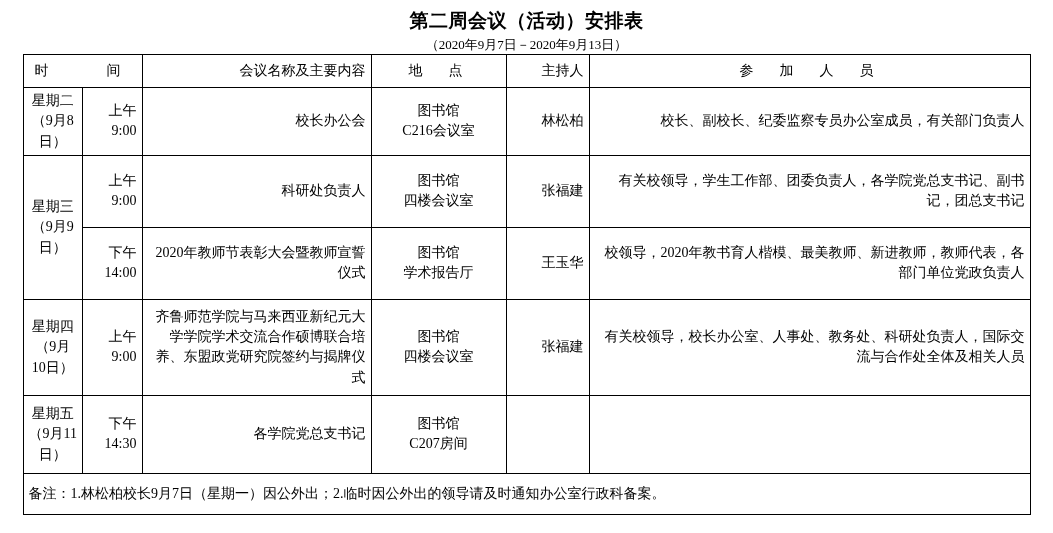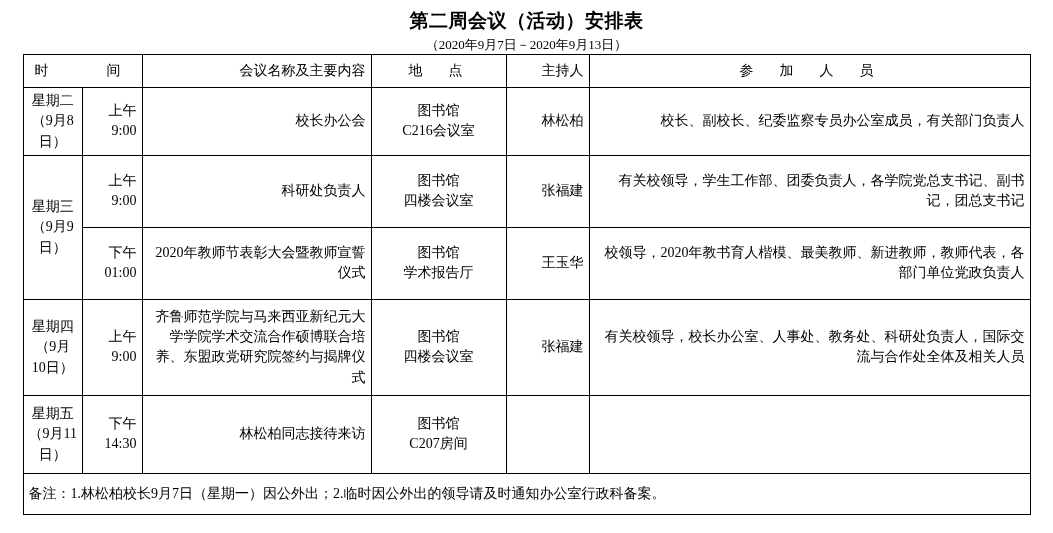--- a/index.html
+++ b/index.html
@@ -121,21 +121,21 @@
           <span class="cell-inner">图书馆</span>
           <span class="cell-inner">四楼会议室</span>
         </td>
         <td class="c-host">张福建</td>
         <td class="c-att">有关校领导，学生工作部、团委负责人，各学院党总支书记、副书记，团总支书记</td>
       </tr>
 
       <tr style="height:72px;">
         <td class="c-time">
           <span class="cell-inner">下午</span>
-          <span class="cell-inner">01:00</span>
+          <span class="cell-inner">14:00</span>
         </td>
         <td class="c-name">2020年教师节表彰大会暨教师宣誓仪式</td>
         <td class="c-place">
           <span class="cell-inner">图书馆</span>
           <span class="cell-inner">学术报告厅</span>
         </td>
         <td class="c-host">王玉华</td>
         <td class="c-att">校领导，2020年教书育人楷模、最美教师、新进教师，教师代表，各部门单位党政负责人</td>
       </tr>
 
@@ -159,21 +159,21 @@
 
       <tr style="height:78px;">
         <td class="c-day">
           <span class="cell-inner">星期五</span>
           <span class="cell-inner">（9月11日）</span>
         </td>
         <td class="c-time">
           <span class="cell-inner">下午</span>
           <span class="cell-inner">14:30</span>
         </td>
-        <td class="c-name">林松柏同志接待来访</td>
+        <td class="c-name">各学院党总支书记</td>
         <td class="c-place">
           <span class="cell-inner">图书馆</span>
           <span class="cell-inner">C207房间</span>
         </td>
         <td class="c-host"></td>
         <td class="c-att"></td>
       </tr>
 
       <tr class="note-row">
         <td colspan="6">备注：1.林松柏校长9月7日（星期一）因公外出；2.临时因公外出的领导请及时通知办公室行政科备案。</td>

